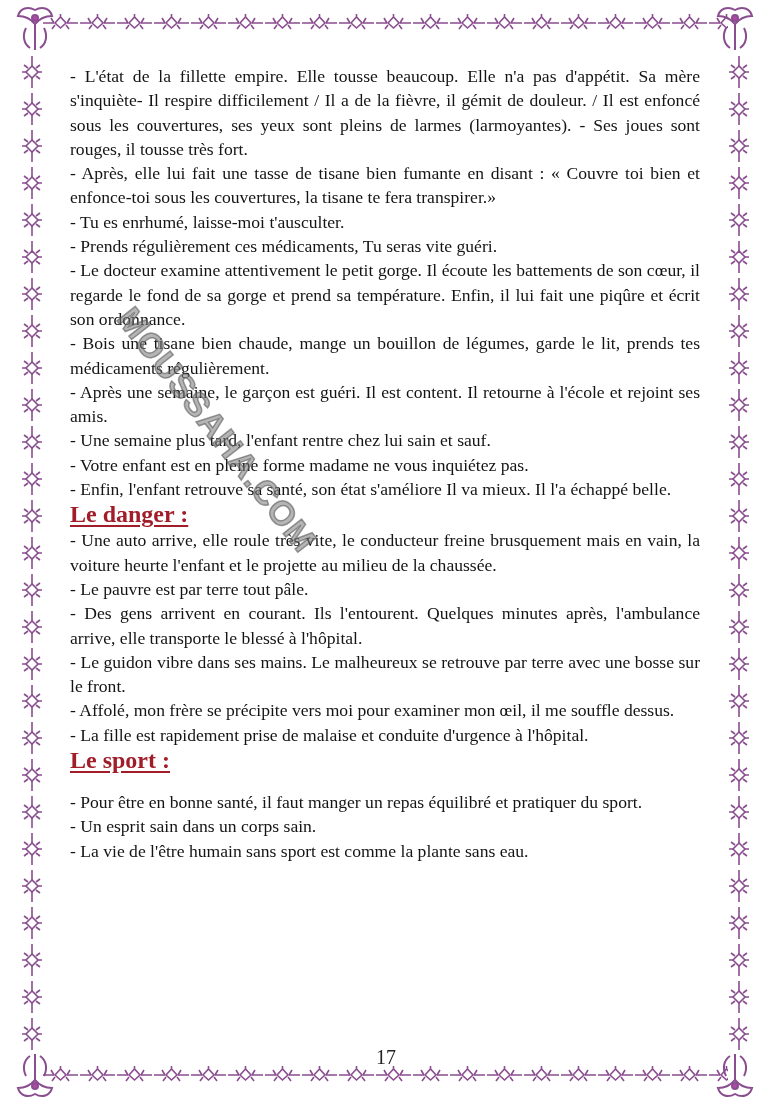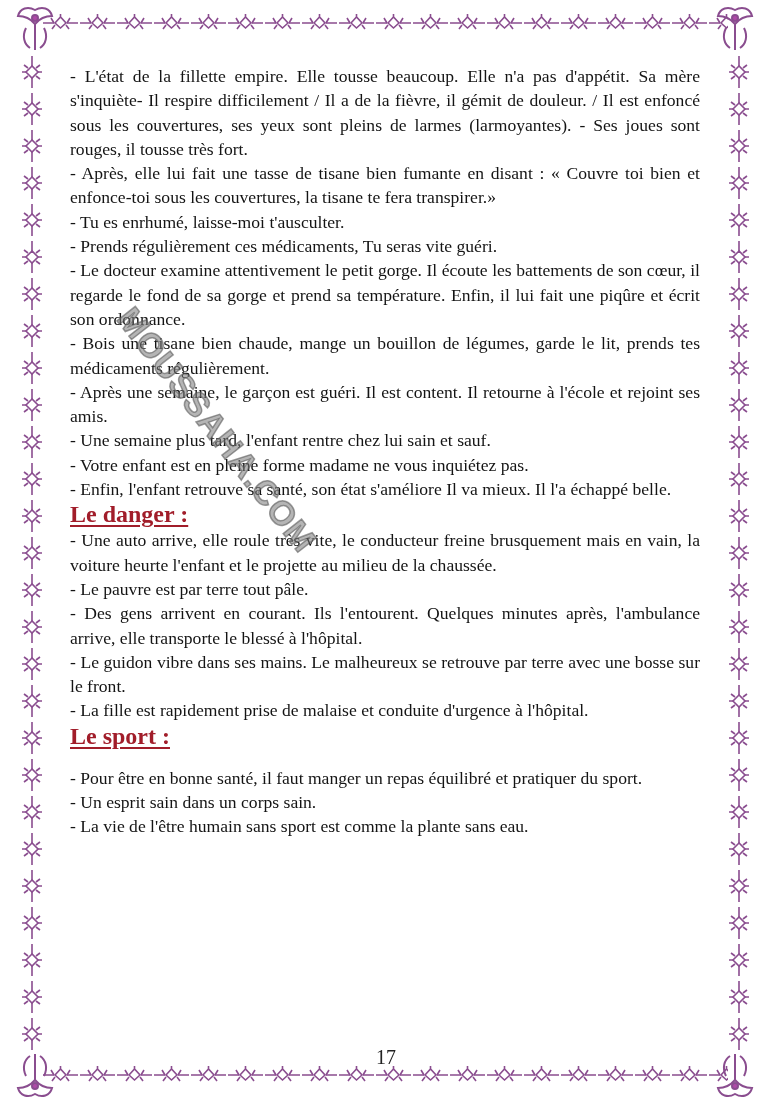--- a/index.html
+++ b/index.html
@@ -750,20 +750,21 @@
     <p class="para">- Votre enfant est en pleine forme madame ne vous inquiétez pas.</p>
     <p class="para">- Enfin, l'enfant retrouve sa santé, son état s'améliore Il va mieux. Il l'a échappé belle.</p>
   </div>
 
   <div>
     <h2 class="heading">Le danger :</h2>
     <p class="para">- Une auto arrive, elle roule très vite, le conducteur freine brusquement mais en vain, la voiture heurte l'enfant et le projette au milieu de la chaussée.</p>
     <p class="para">- Le pauvre est par terre tout pâle.</p>
     <p class="para">- Des gens arrivent en courant. Ils l'entourent. Quelques minutes après, l'ambulance arrive, elle transporte le blessé à l'hôpital.</p>
     <p class="para">- Le guidon vibre dans ses mains. Le malheureux se retrouve par terre avec une bosse sur le front.</p>
+    <p class="para">- Affolé, mon frère se précipite vers moi pour examiner mon œil, il me souffle dessus.</p>
     <p class="para">- La fille est rapidement prise de malaise et conduite d'urgence à l'hôpital.</p>
   </div>
 
   <div>
     <h2 class="heading">Le sport :</h2>
     <div class="gap"></div>
     <p class="para">- Pour être en bonne santé, il faut manger un repas équilibré et pratiquer du sport.</p>
     <p class="para">- Un esprit sain dans un corps sain.</p>
     <p class="para">- La vie de l'être humain sans sport est comme la plante sans eau.</p>
   </div>

